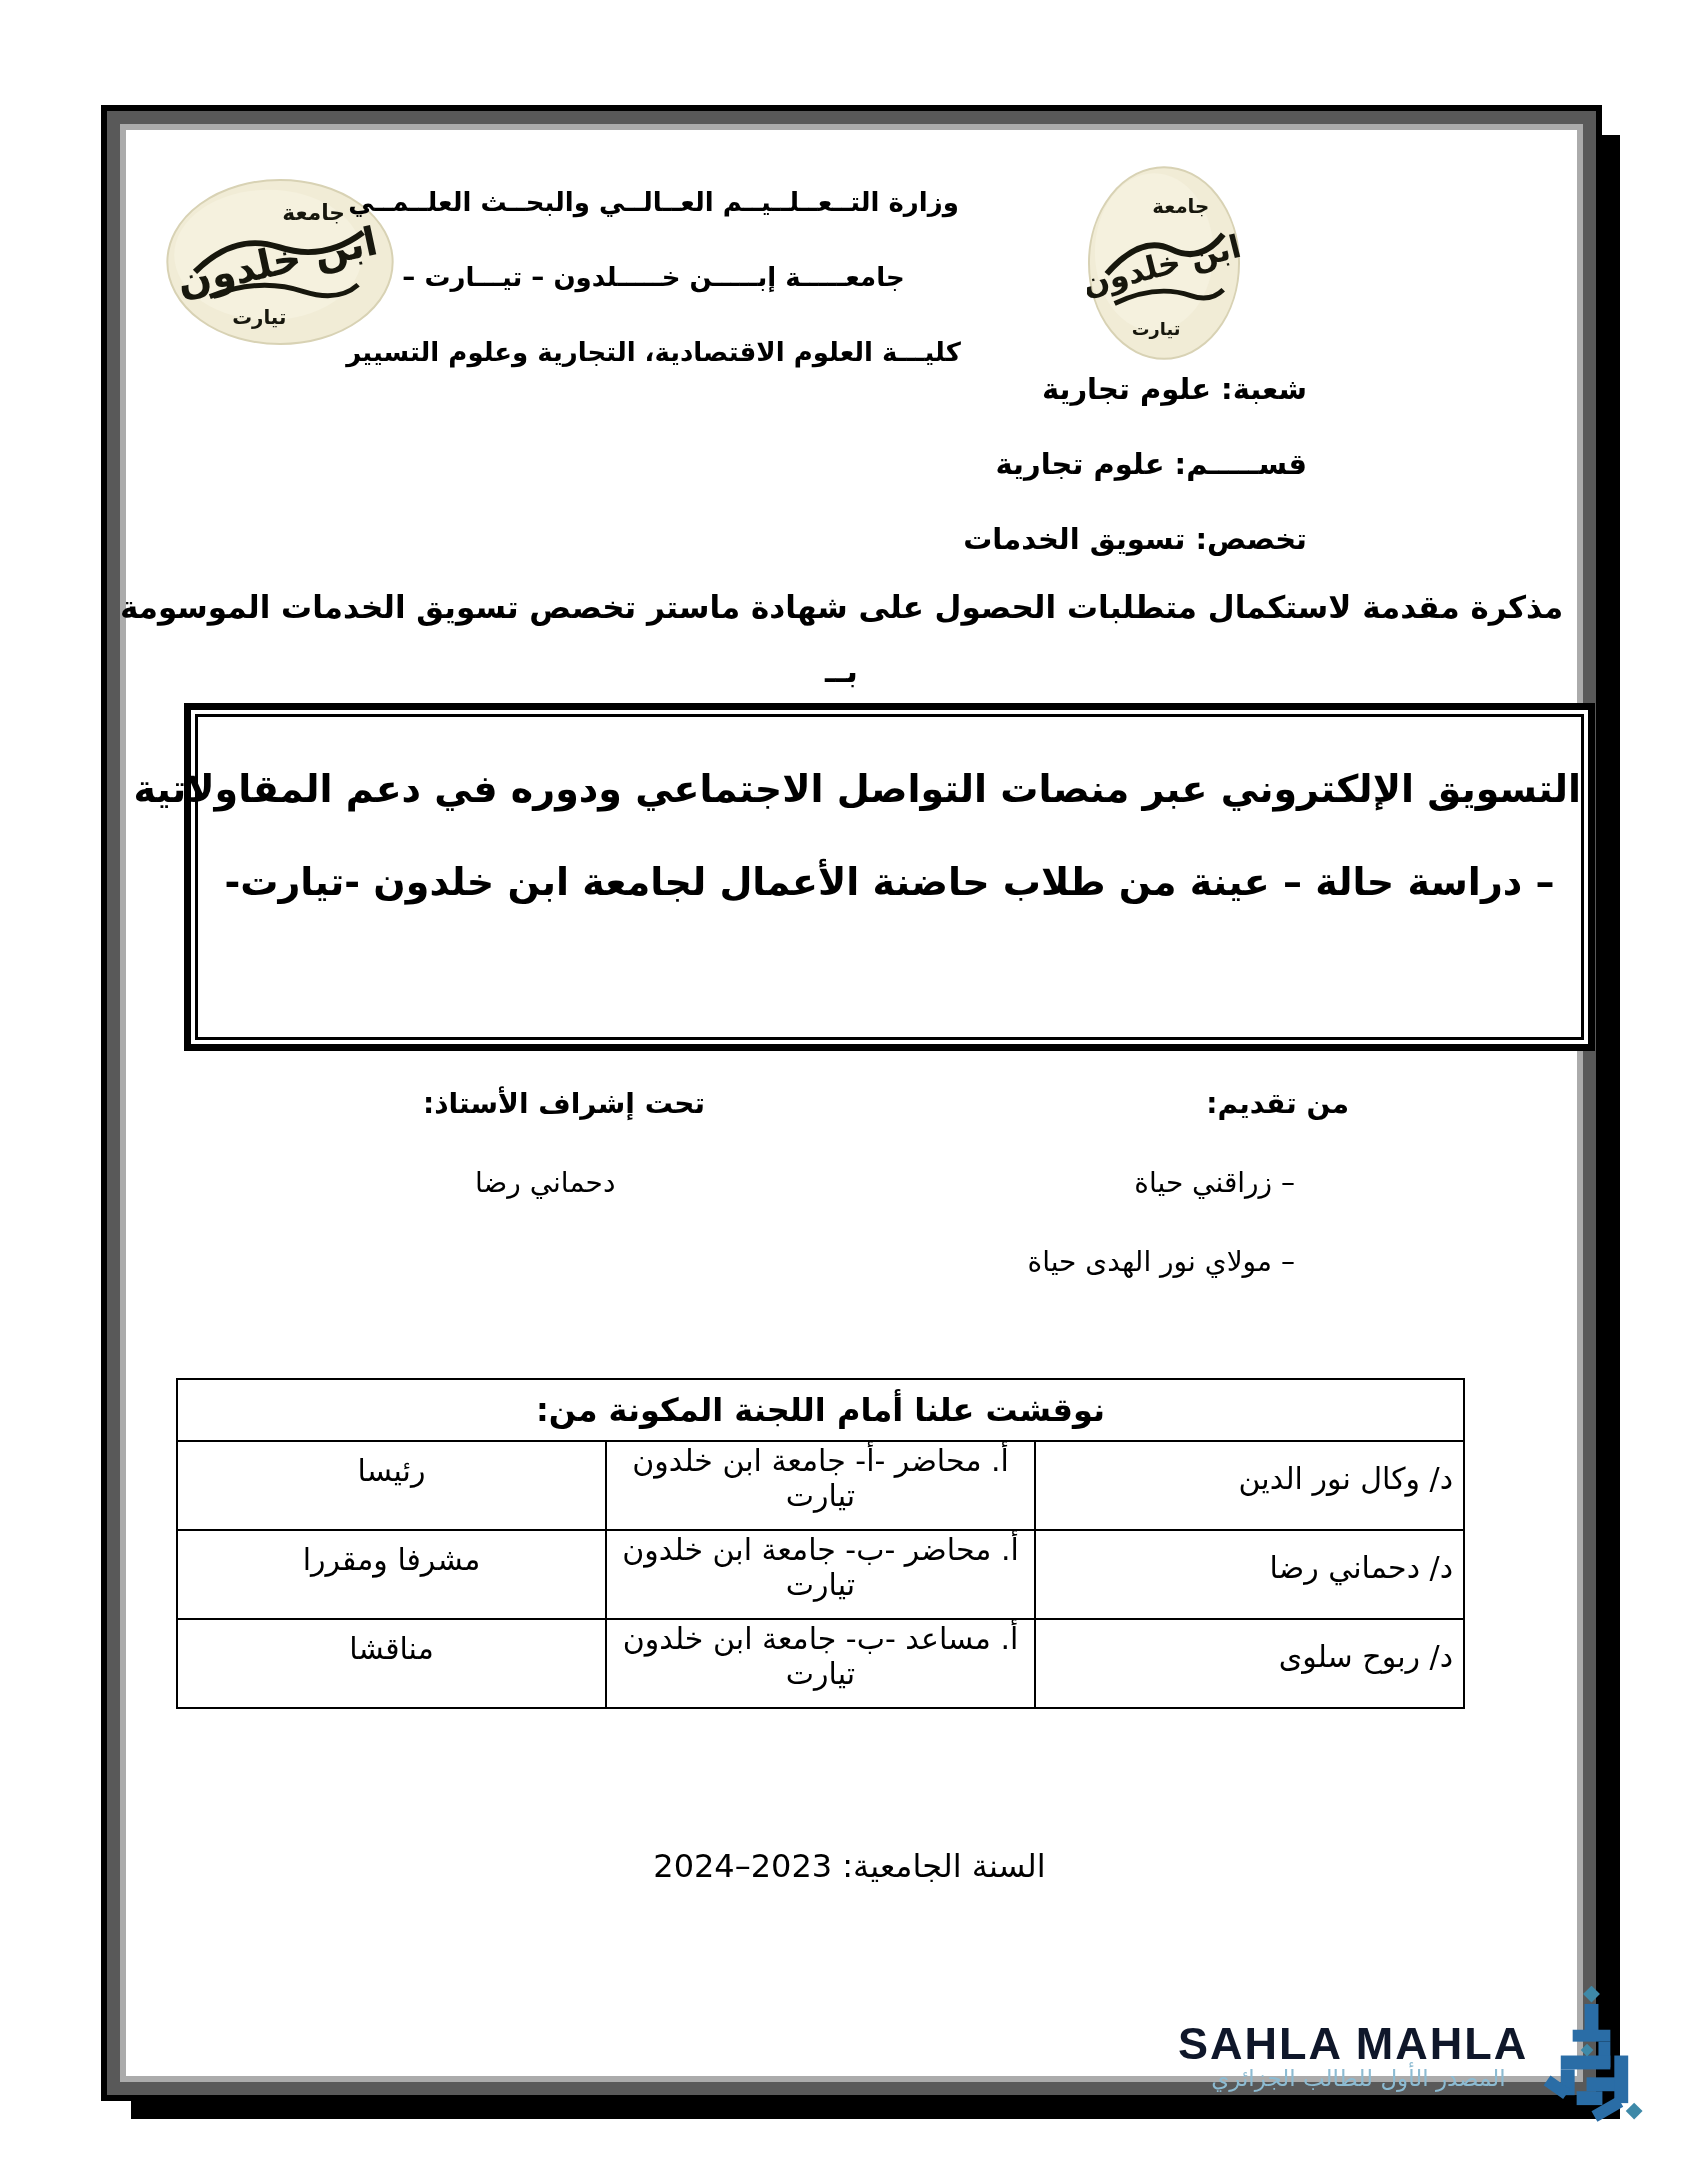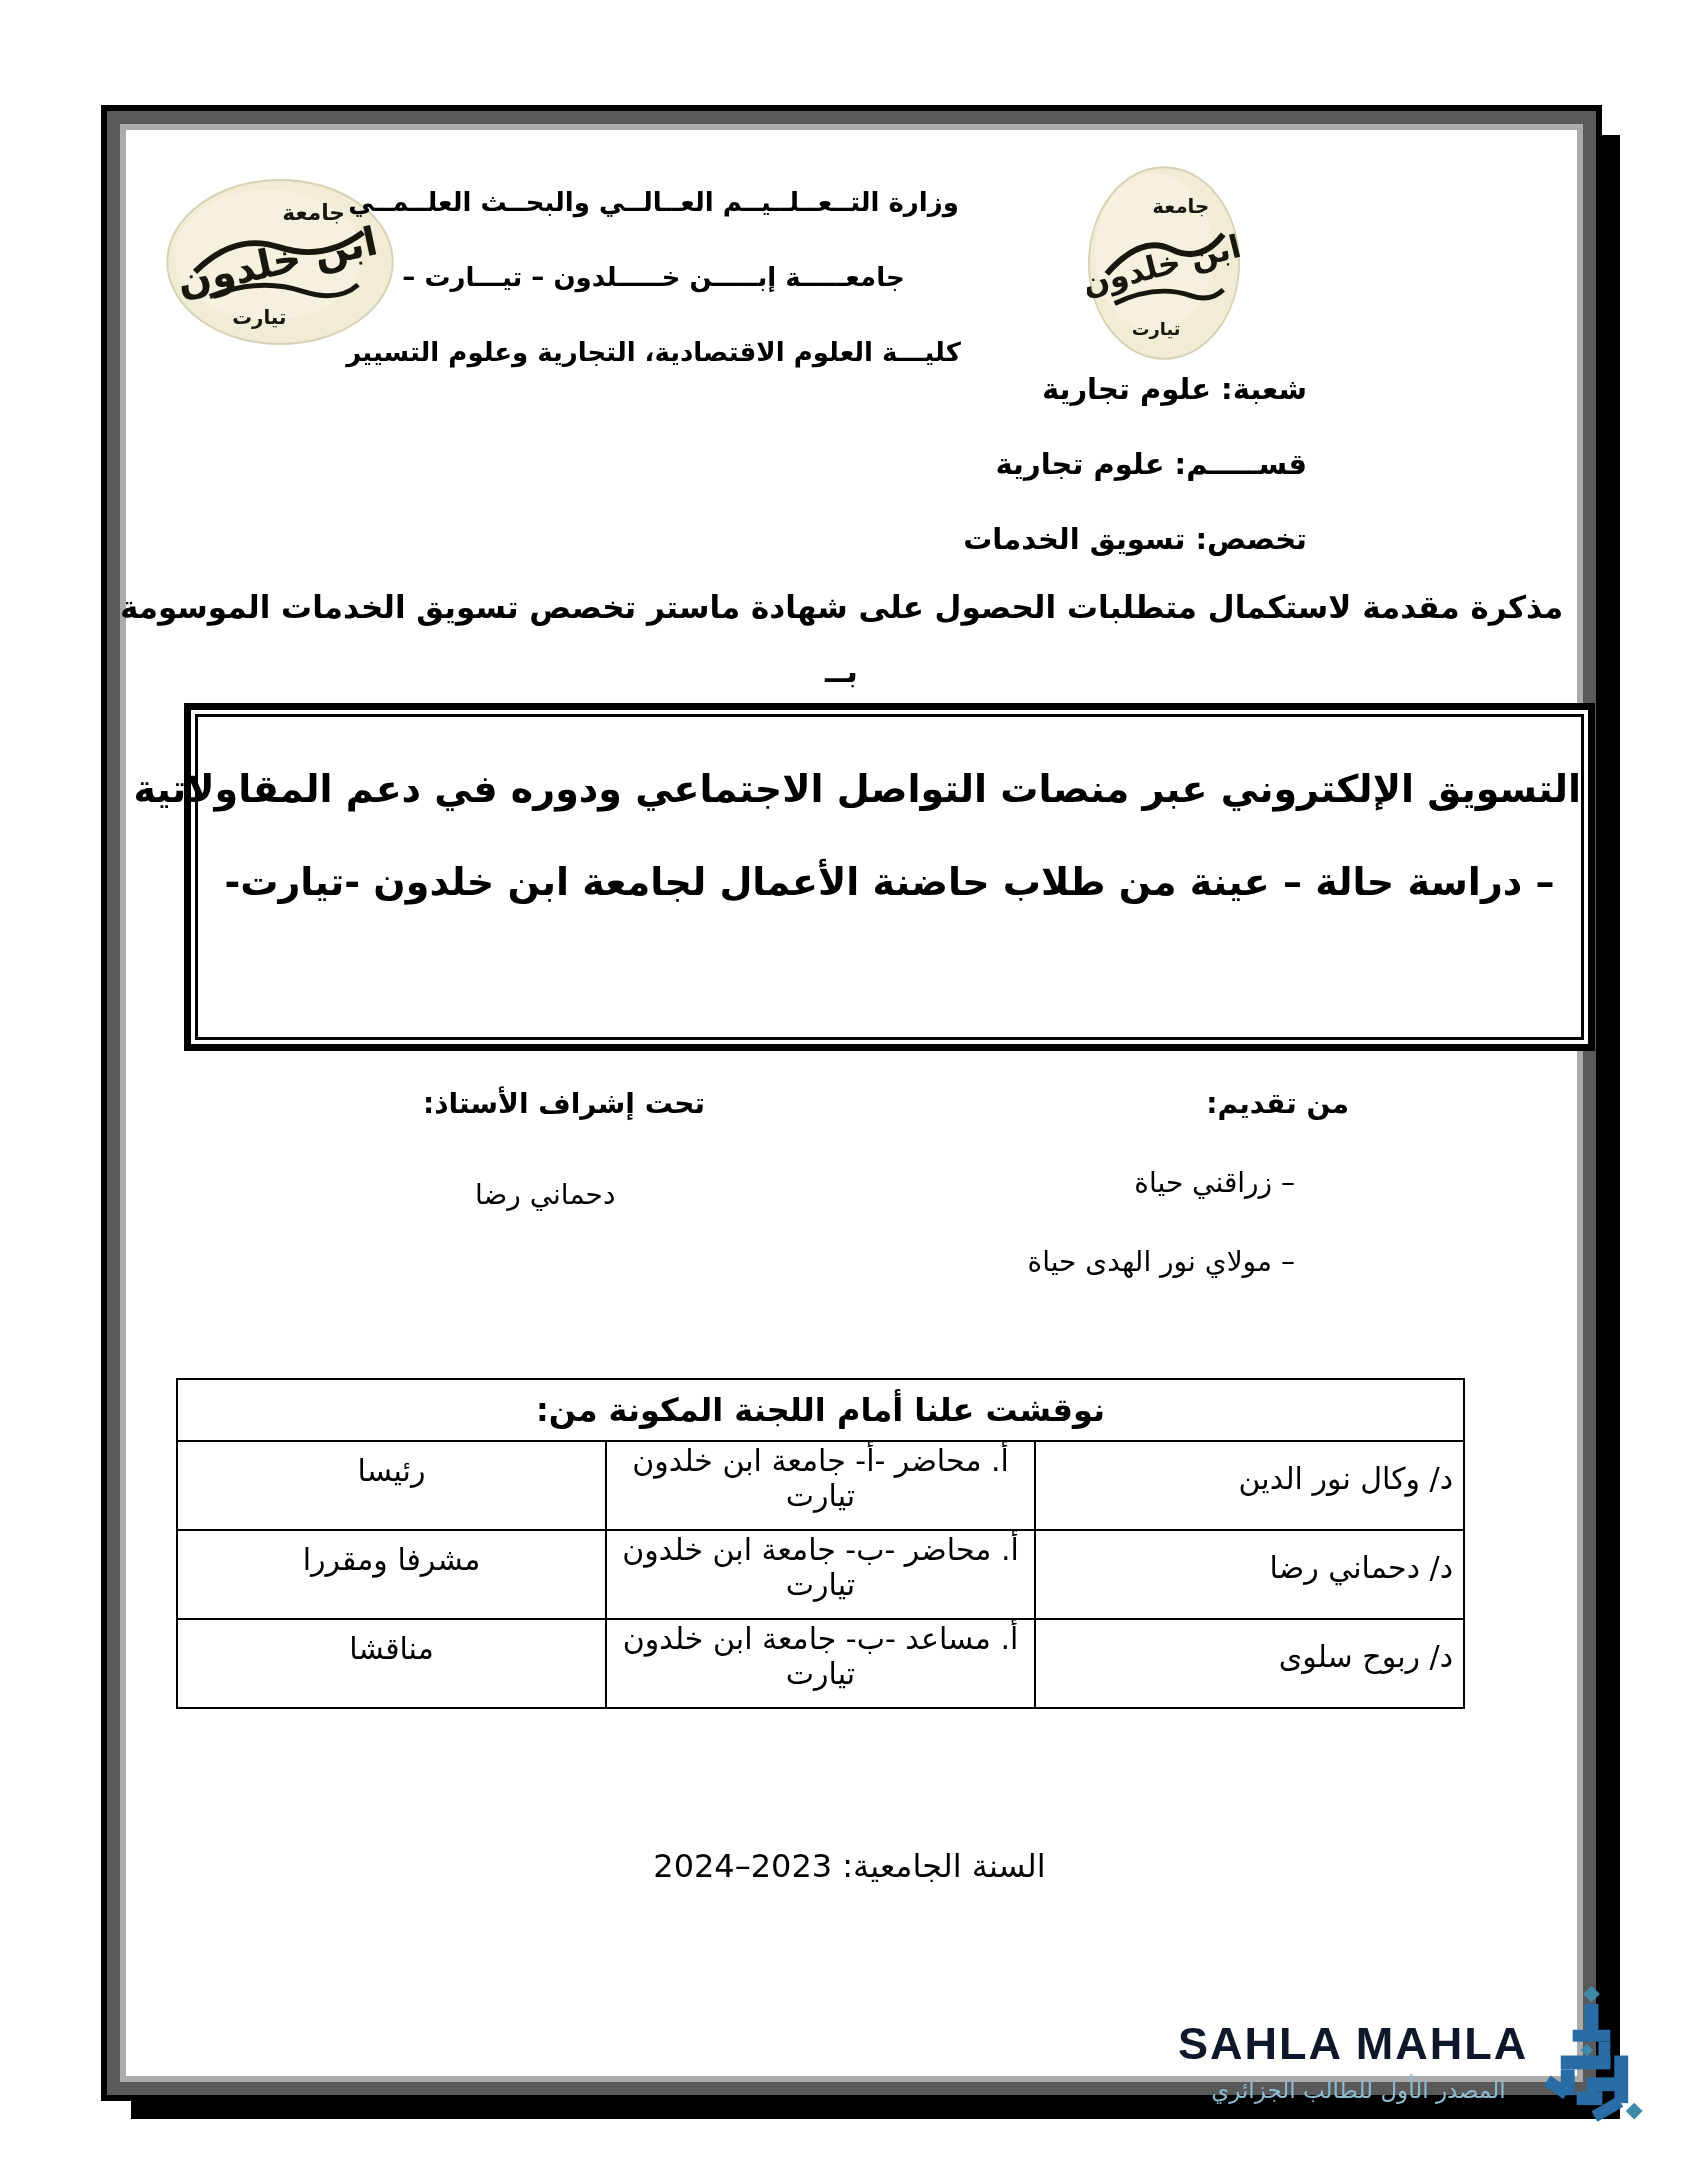--- a/index.html
+++ b/index.html
@@ -33,35 +33,35 @@
              border:7px solid #000;box-sizing:border-box;background:#fff;}
   .title-box-inner{position:absolute;inset:4px;border:3px solid #000;padding-top:26px;}
   .title-line{text-align:center;direction:rtl;font-size:38px;font-weight:bold;line-height:93px;white-space:nowrap;}
   
   .byline-label{font-size:28px;font-weight:bold;direction:rtl;position:absolute;white-space:nowrap;}
   .presented-label{right:334px;top:1087px;}
   .supervisor-label{left:423px;top:1087px;}
   .student-line{position:absolute;right:388px;direction:rtl;font-size:28px;white-space:nowrap;}
   .student-0{top:1166px;}
   .student-1{top:1245px;}
-  .supervisor-name{position:absolute;left:475px;top:1166px;direction:rtl;font-size:28px;white-space:nowrap;margin-top:12px;}
+  .supervisor-name{position:absolute;left:475px;top:1166px;direction:rtl;font-size:28px;white-space:nowrap;}
   
   .committee{position:absolute;left:176px;top:1378px;width:1289px;border-collapse:collapse;direction:rtl;table-layout:fixed;}
   .committee td{border:2px solid #000;box-sizing:border-box;}
   .committee .ttl{height:62px;text-align:center;font-size:32px;font-weight:bold;}
   .committee .name{width:332px;height:87px;text-align:right;padding-right:10px;font-size:30px;vertical-align:middle;padding-bottom:16px;}
   .committee .grade{width:591px;text-align:center;font-size:30px;vertical-align:middle;padding-bottom:16px;}
   .committee .role{width:366px;text-align:center;font-size:30px;vertical-align:middle;padding-bottom:32px;margin-top:36px;}
   
   .year{position:absolute;left:16px;right:0;top:1847px;text-align:center;direction:rtl;font-size:32px;}
   
   .brand{position:absolute;left:1178px;top:2018px;font-family:"Liberation Sans",sans-serif;
          font-size:45px;font-weight:bold;letter-spacing:2px;z-index:6;white-space:nowrap;}
   .tagline{position:absolute;left:1173px;top:2065px;width:371px;text-align:center;direction:rtl;
-         font-size:23px;z-index:7;white-space:nowrap;letter-spacing:1px;margin-top:12px;}
+         font-size:23px;z-index:7;white-space:nowrap;letter-spacing:1px;}
   .wm-logo{position:absolute;left:1533px;top:1986px;z-index:8;}
   .seal-word{font-weight:bold;}
 </style>
 </head>
 <body>
 
 <div class="page">
 
   <div class="frame"></div>
 

